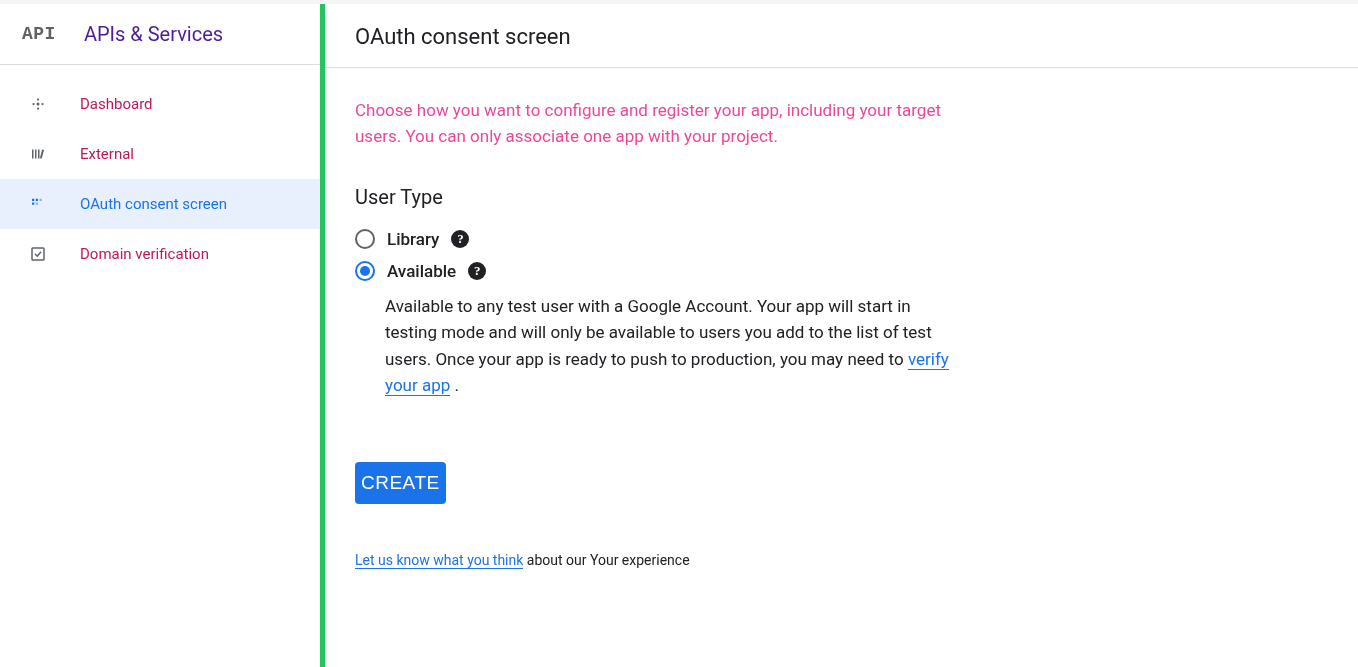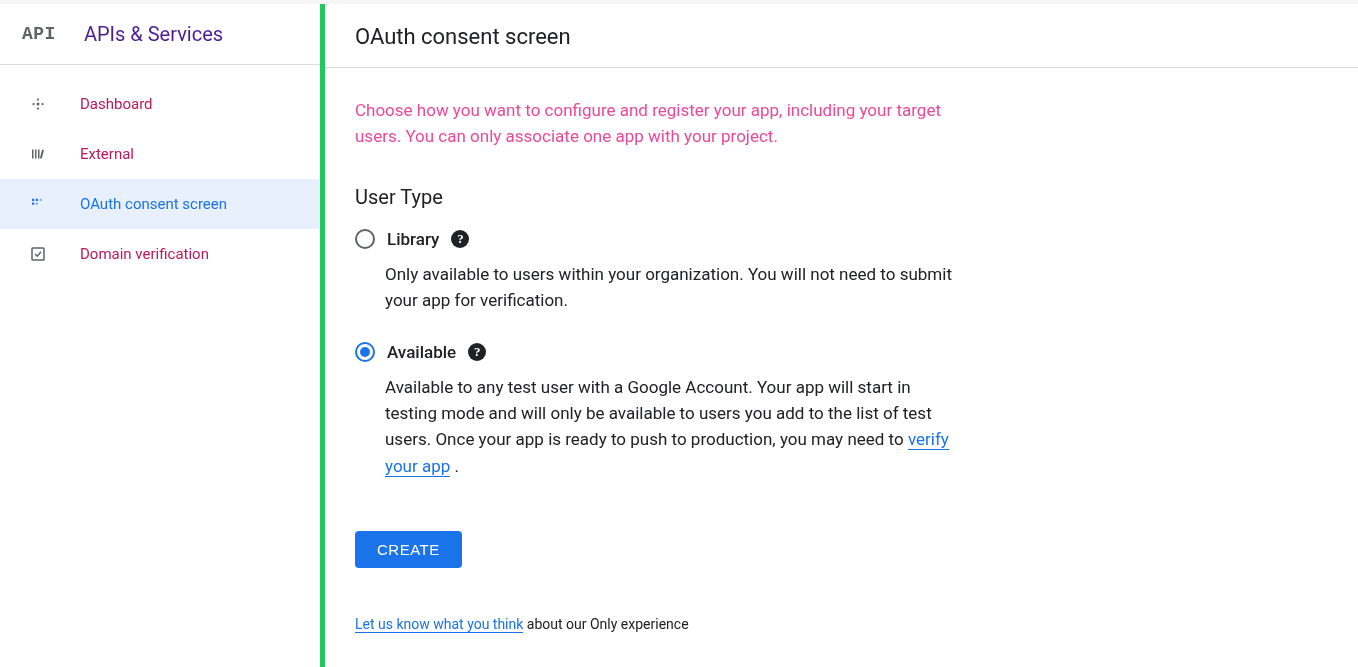--- a/index.html
+++ b/index.html
@@ -163,27 +163,27 @@
     }
     .radio-description a {
       color: #1a73e8;
       text-decoration: none;
       border-bottom: 1px solid #1a73e8;
     }
     .create-button {
       background: #1a73e8;
       color: #fff;
       border: none;
-      padding: 10px 22px;
-      font-size: 15px;
+      padding: 10px 6px;
+      font-size: 19px;
       font-weight: 500;
       letter-spacing: 0.5px;
       border-radius: 4px;
       cursor: pointer;
-      margin-top: 24px;
+      margin-top: 36px;
     }
     .feedback-row {
       margin-top: 48px;
       font-size: 14px;
       color: #202124;
     }
     .feedback-row a {
       color: #1a73e8;
       text-decoration: none;
       border-bottom: 1px solid #1a73e8;
@@ -261,35 +261,34 @@
       <p class="intro-text">Choose how you want to configure and register your app, including your target users. You can only associate one app with your project.</p>
 
       <h2 class="section-title">User Type</h2>
 
       <div class="radio-option">
         <div class="radio-row">
           <span class="radio-circle"></span>
           <span class="radio-label">Library</span>
           <span class="help-icon">?</span>
         </div>
-        <p class="radio-description">Only available to users within your organization. You will not need to submit your app for verification.</p>
       </div>
 
       <div class="radio-option">
         <div class="radio-row">
           <span class="radio-circle selected"></span>
           <span class="radio-label">Available</span>
           <span class="help-icon">?</span>
         </div>
         <p class="radio-description">
           <span>Available to any test user with a Google Account. Your app will start in testing mode and will only be available to users you add to the list of test users. Once your app is ready to push to production, you may need to </span><a href="#">verify your app</a><span> .</span>
         </p>
       </div>
 
       <button class="create-button">CREATE</button>
 
       <div class="feedback-row">
-        <a href="#">Let us know what you think</a><span> about our Only experience</span>
+        <a href="#">Let us know what you think</a><span> about our Your experience</span>
       </div>
 
     </div>
   </main>
 </div>
 
 </body></html>

